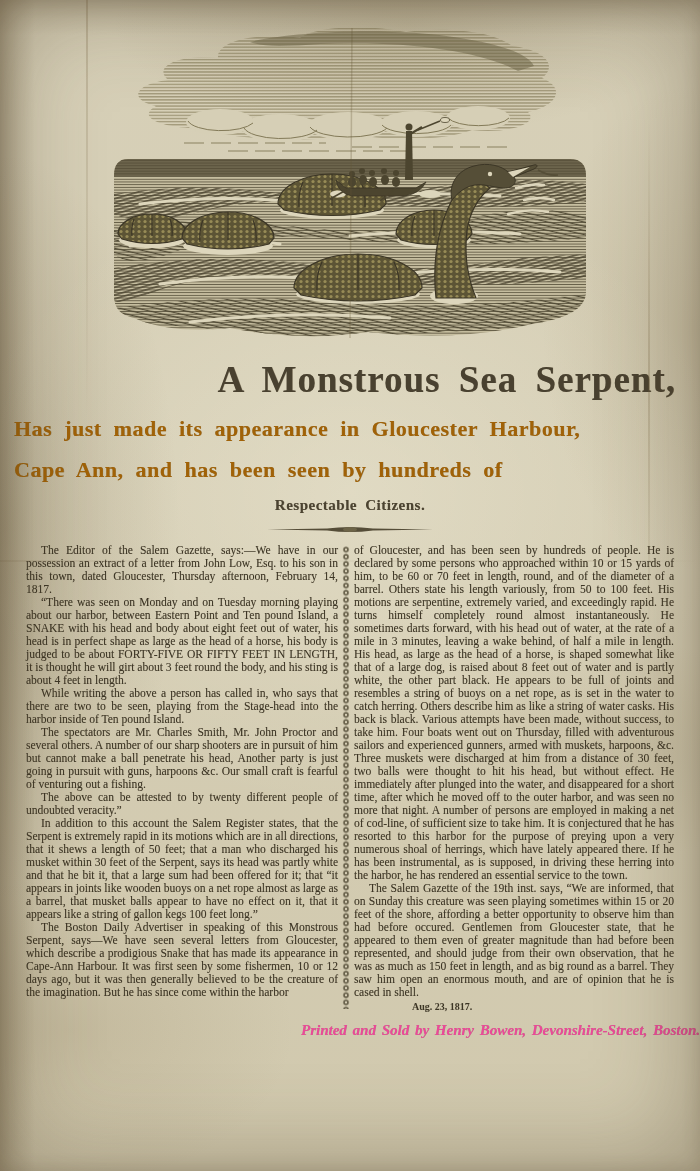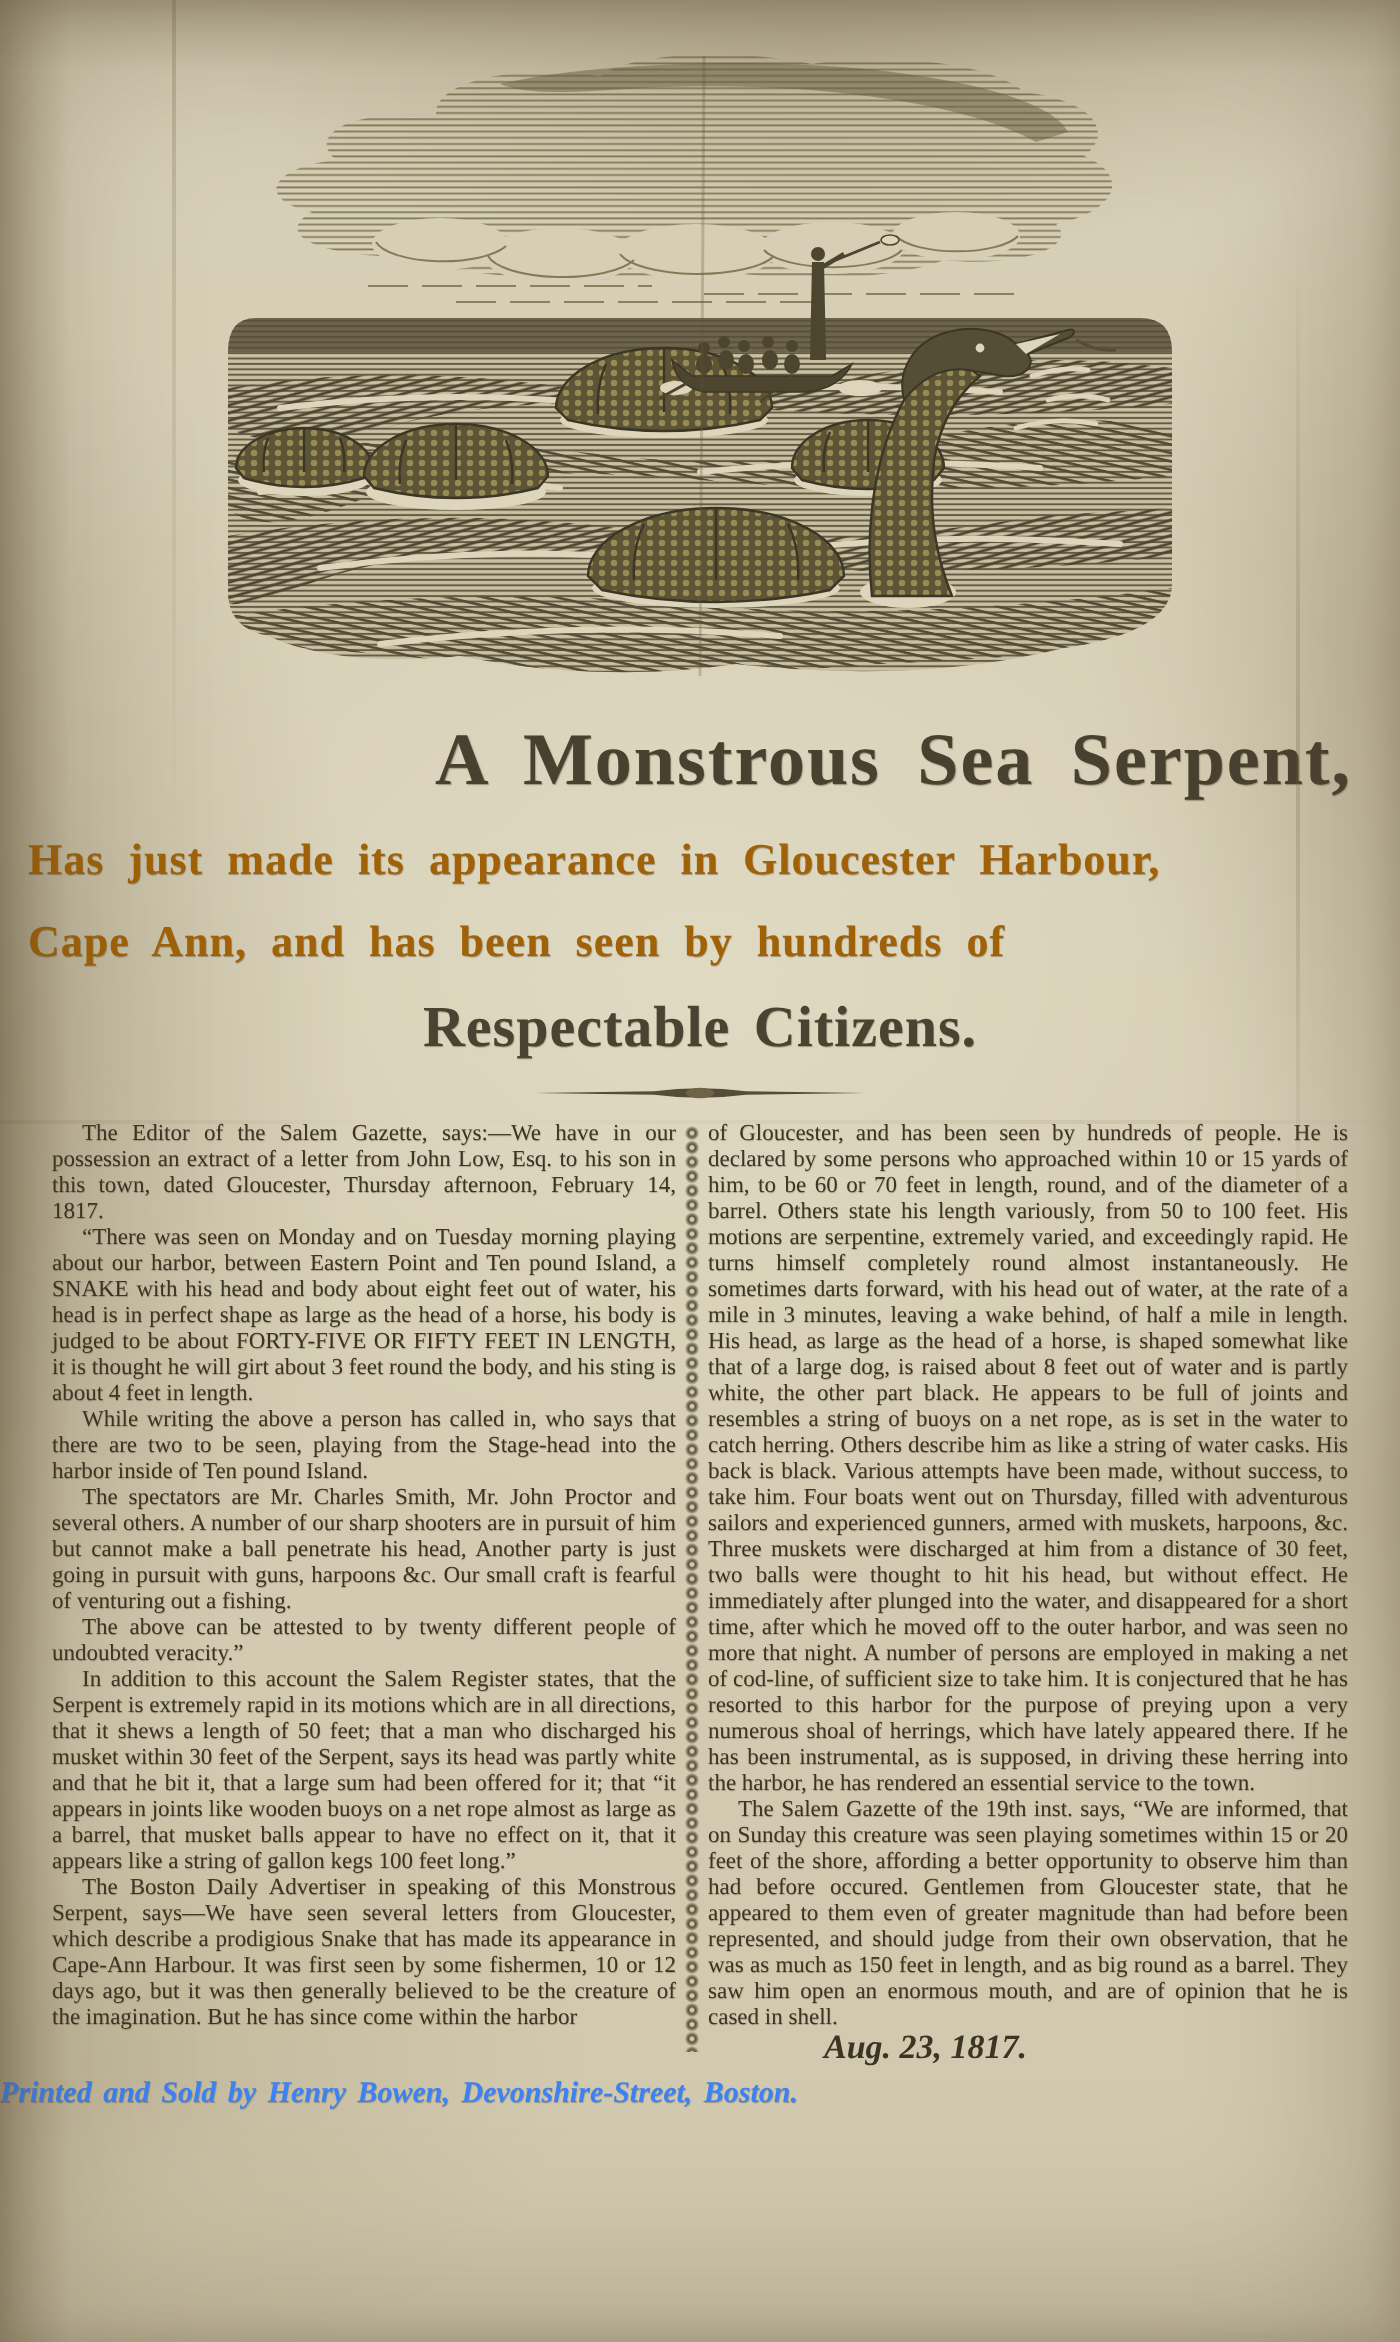--- a/index.html
+++ b/index.html
@@ -44,45 +44,45 @@
     word-spacing:3px;
   }
   .headline1,.headline2{
     text-align:left;font-weight:bold;color:#a16207;
     font-size:22px;margin:15px 14px 0;word-spacing:6px;letter-spacing:.5px;
     text-shadow:0.3px 0.3px 0.5px rgba(70,58,34,.4);
   }
   .headline2{}
   .headline3{
     text-align:center;font-weight:bold;color:#4b4331;
-    font-size:29px;margin:14px 14px 0;word-spacing:4px;letter-spacing:.5px;
+    font-size:15px;margin:14px 14px 0;word-spacing:4px;letter-spacing:.5px;
     text-shadow:0.3px 0.3px 0.5px rgba(70,58,34,.4);
   }
   .section-rule{display:block;margin:11px auto 0;}
 
   .columns{
     width:648px;margin:10px auto 0;display:flex;align-items:stretch;
   }
   .column{font-size:11.5px;line-height:13px;text-align:justify;color:#3c3525;}
   .col-left{width:312px;}
   .col-right{width:320px;}
   .para{margin:0;text-indent:15px;
     text-shadow:0.25px 0.25px 0.4px rgba(66,54,32,.30);}
   .col-right .para-list .para:first-of-type{text-indent:0;}
   .col-divider{
     width:16px;flex:0 0 16px;margin:2px 0 4px;
     background-image:radial-gradient(circle at 8px 3.6px,
       rgba(213,205,180,.95) 0.8px, #57503a 1.7px, rgba(87,80,58,.55) 2.7px, transparent 3.6px);
     background-size:16px 7.2px;background-repeat:repeat-y;background-position:center top;
   }
-  .date-line{margin:1px 0 0 58px;font-size:17px;font-style:italic;font-weight:bold;color:#3c3525;}
+  .date-line{margin:1px 0 0 58px;font-size:10px;font-weight:bold;color:#3c3525;}
 
   .imprint{
-    text-align:left;margin-top:9px;
-    font-size:15px;font-style:italic;font-weight:bold;color:#3b82f6;
+    text-align:right;margin-top:9px;
+    font-size:15px;font-style:italic;font-weight:bold;color:#ec4899;
     word-spacing:2px;text-shadow:0.3px 0.3px 0.5px rgba(70,58,34,.35);
   }
 </style>
 </head>
 <body>
 
 <div class="vignette"></div>
 <div class="crease v1"></div>
 <div class="crease v2"></div>
 <div class="crease h1"></div>

